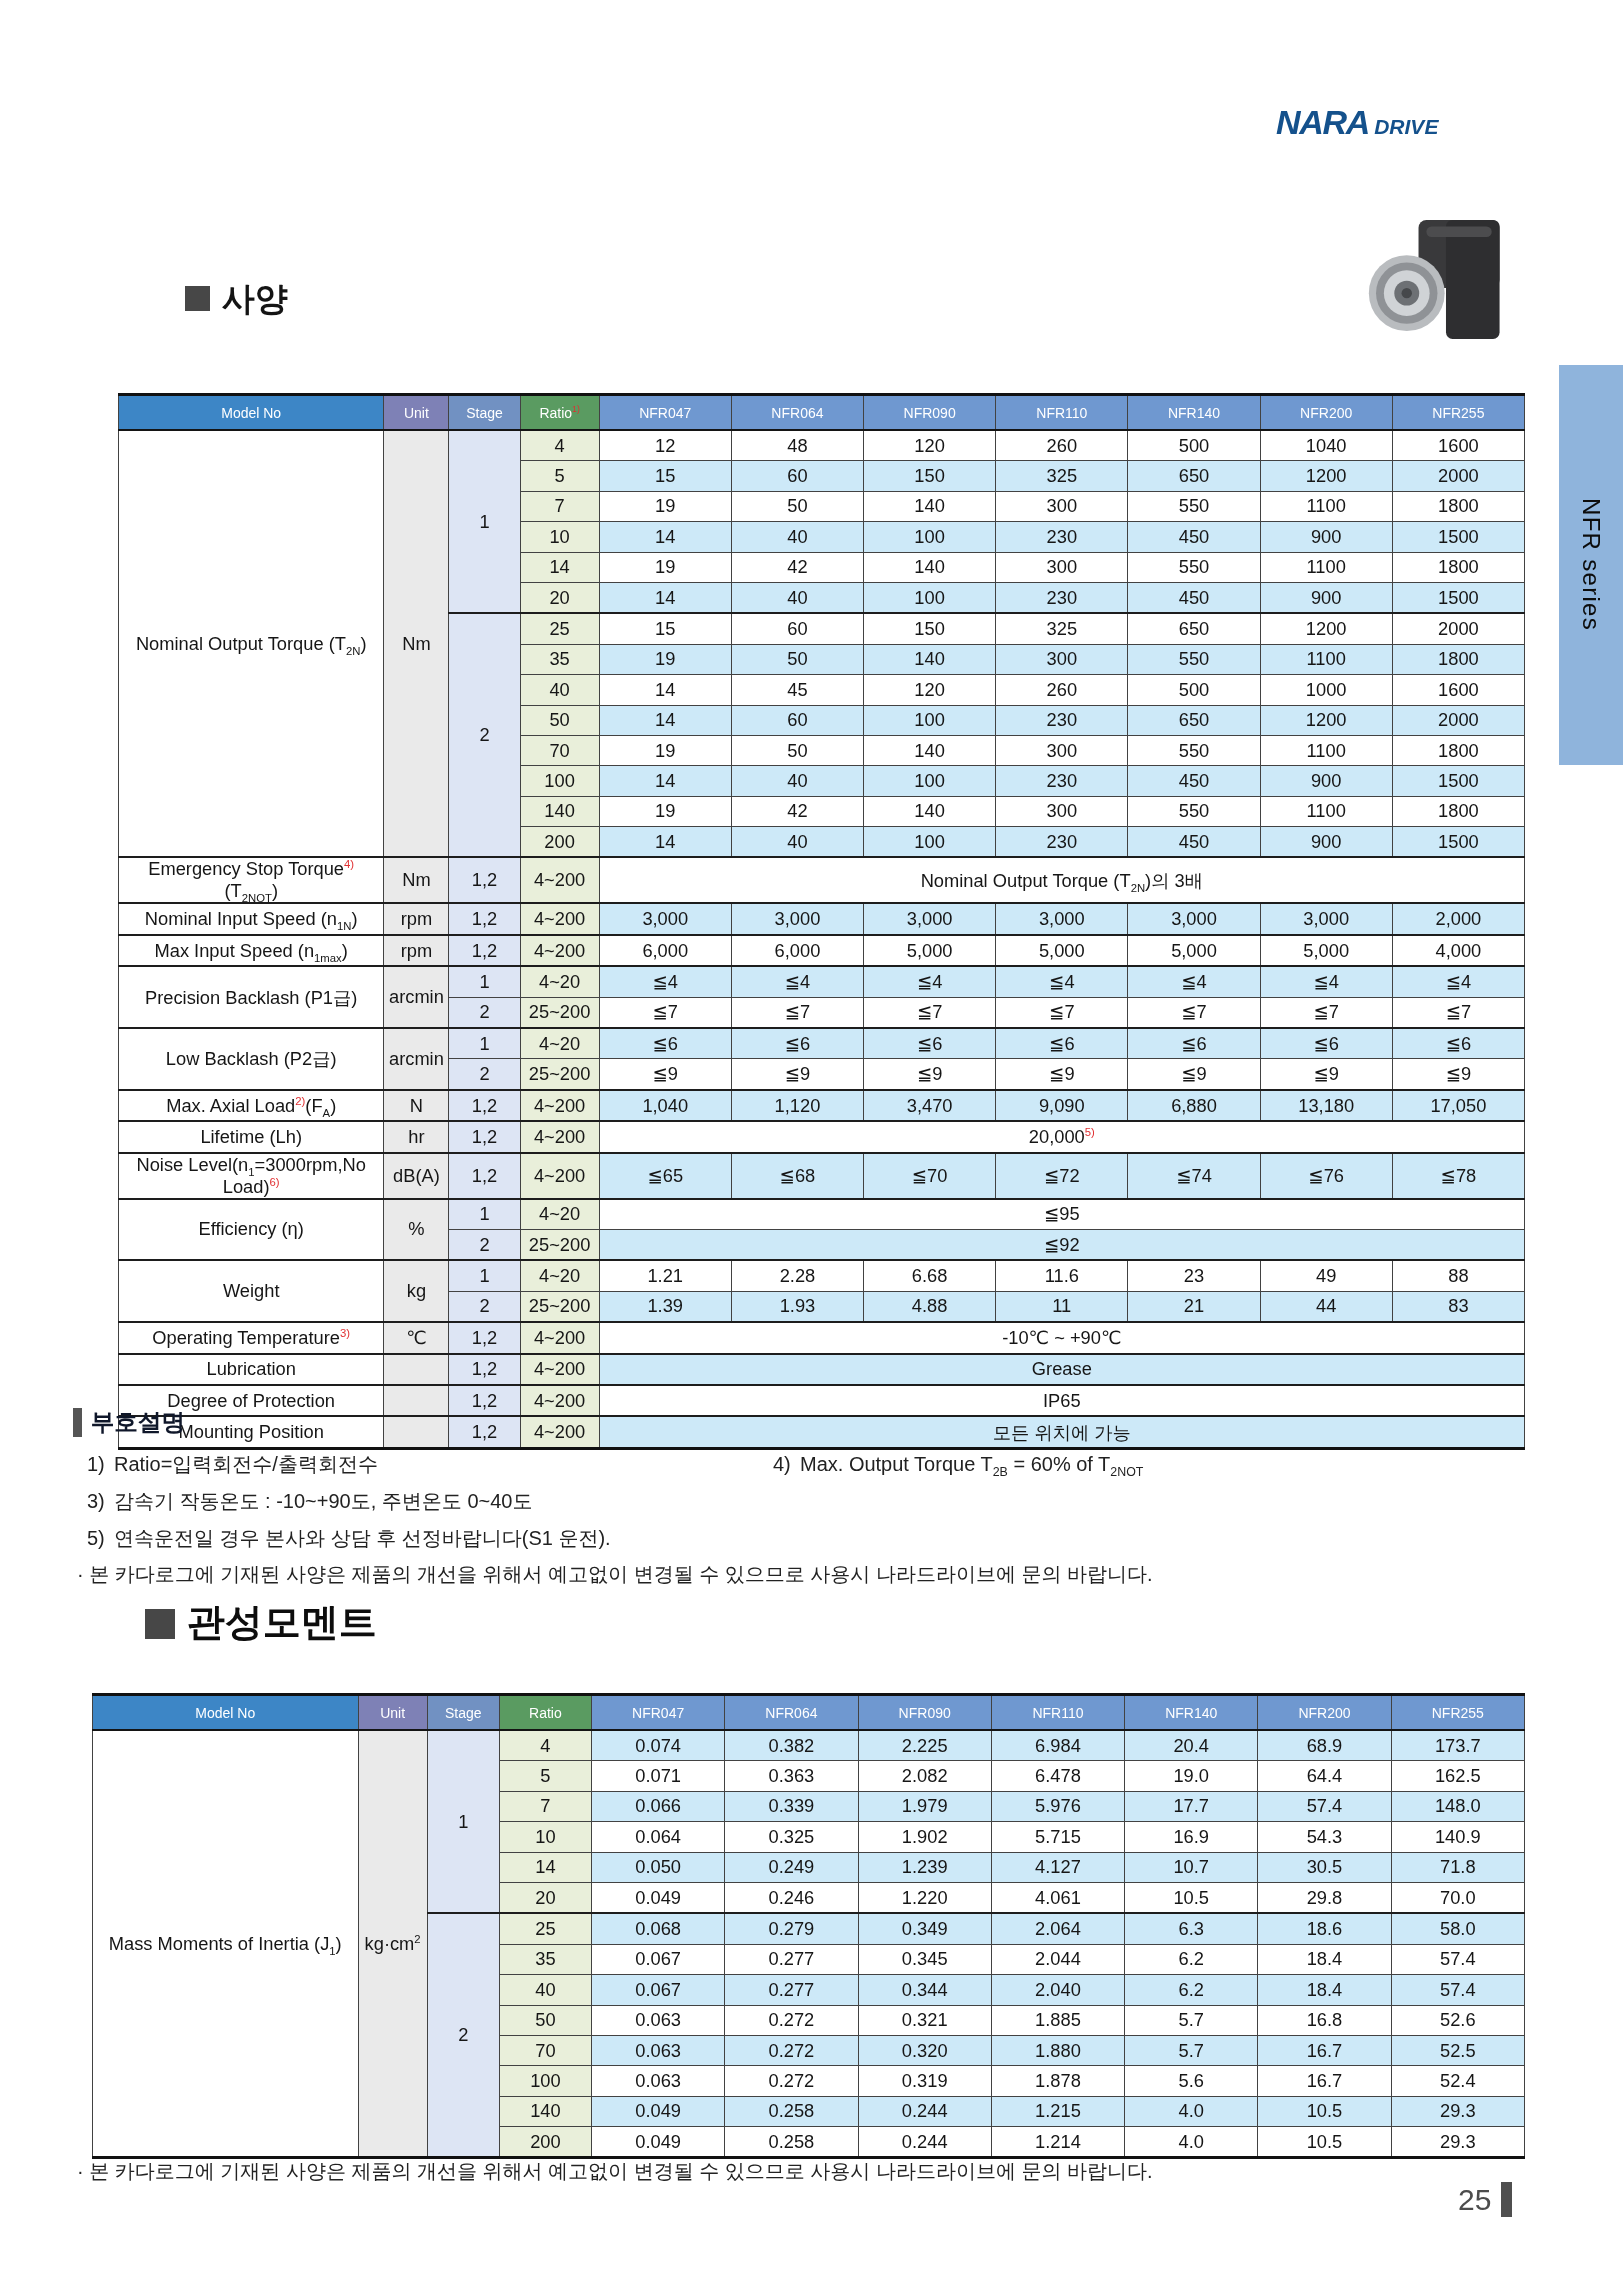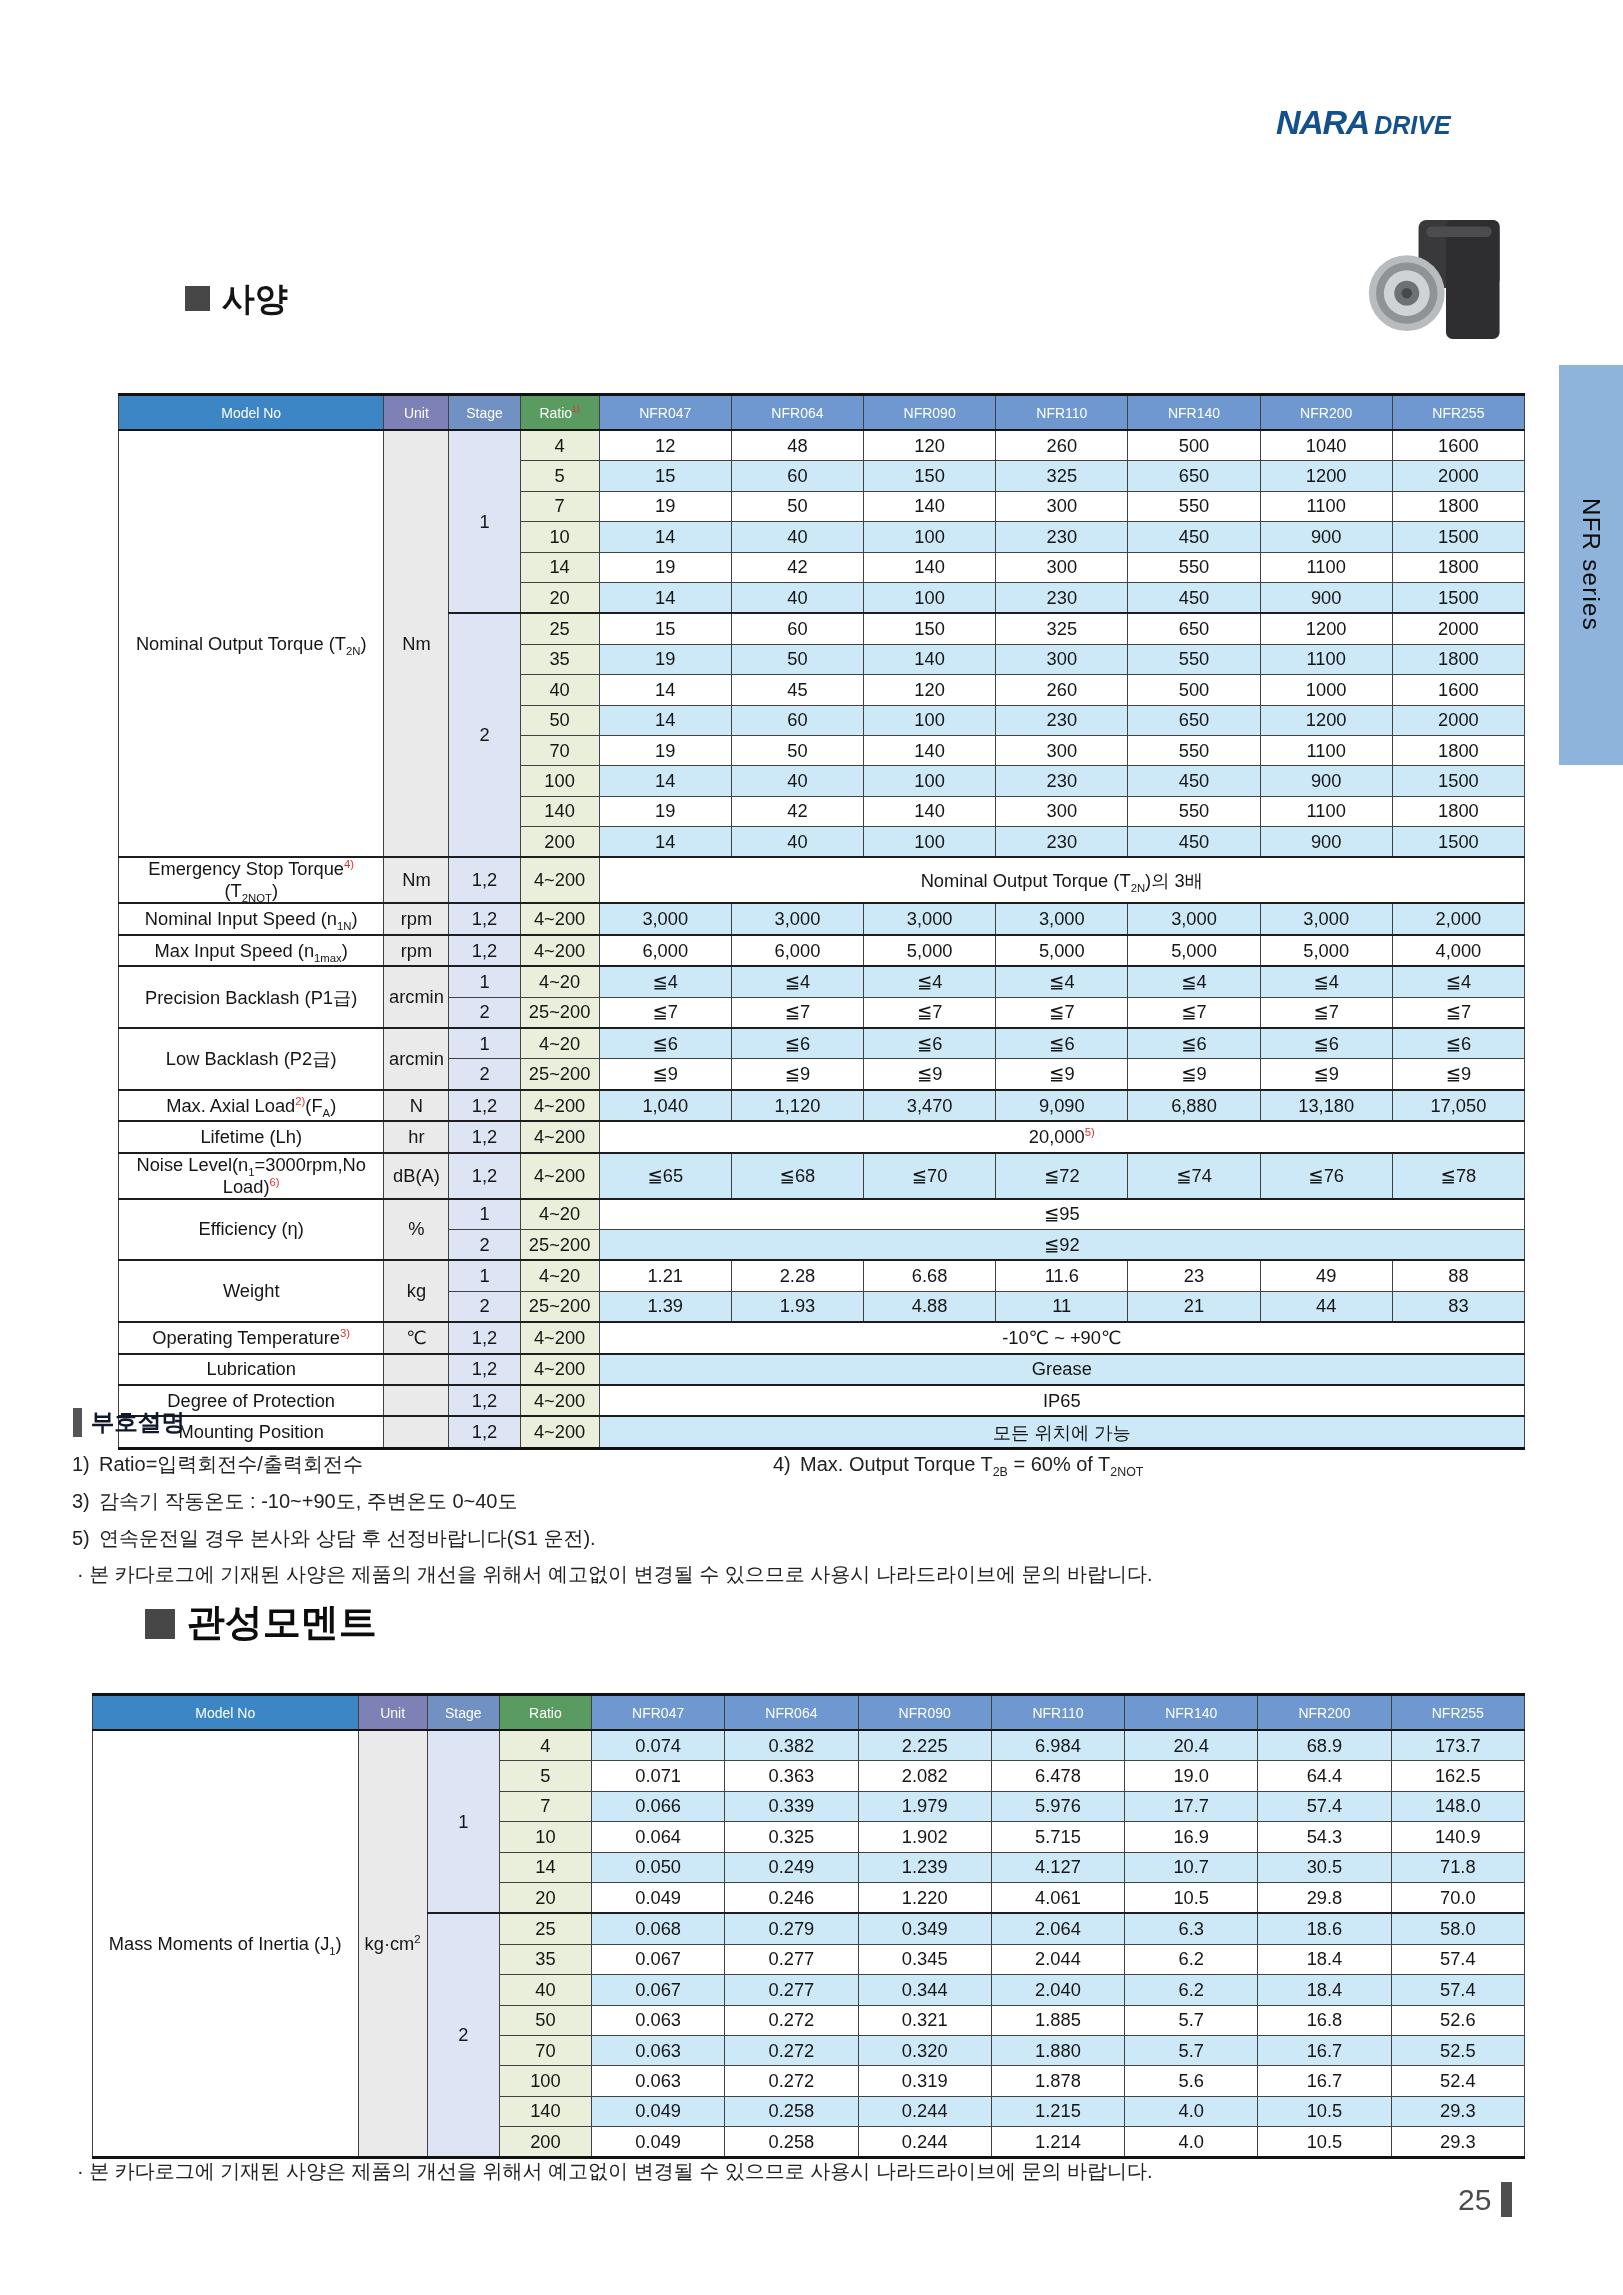--- a/index.html
+++ b/index.html
@@ -2,21 +2,21 @@
 <html style="font-size:10.5px"><head>
 <meta charset="utf-8">
 <style>
   html,body{margin:0;padding:0;background:#9a9a9a;}
   .page{position:relative;width:1623px;height:2295px;background:#ffffff;overflow:hidden;
         font-family:"Liberation Sans","DejaVu Sans",sans-serif;color:#1a1a1a;}
 
   
   .logo{position:absolute;left:1276px;top:103px;white-space:nowrap;}
   .logo-nara{font-size:34px;font-weight:900;font-style:italic;color:#14518c;letter-spacing:-1.3px;}
-  .logo-drive{font-size:25px;font-weight:800;font-style:italic;color:#14518c;margin-left:5.2px;letter-spacing:0px;}
+  .logo-drive{font-size:21px;font-weight:800;font-style:italic;color:#14518c;margin-left:5.2px;letter-spacing:0px;}
 
   
   .side-tab{position:absolute;left:1559px;top:365px;width:64px;height:400px;background:#8fb4dc;
             display:flex;align-items:center;justify-content:center;}
   .side-tab span{writing-mode:vertical-rl;font-size:24px;color:#0c0c0c;letter-spacing:1.3px;}
 
   
   .photo{position:absolute;left:1366px;top:216px;width:141px;height:134px;}
 
   
@@ -57,21 +57,21 @@
 
   
   col.w1-label{width:265px;} col.w1-unit{width:65px;} col.w1-stage{width:71px;} col.w1-ratio{width:79px;} col.w1-val{width:132px;}
   col.w2-label{width:265px;} col.w2-unit{width:69px;} col.w2-stage{width:72px;} col.w2-ratio{width:92px;} col.w2-val{width:133px;}
 
   
   .legend-title{position:absolute;left:73px;top:1406px;display:flex;align-items:center;gap:9.2px;}
   .legend-title .bar{width:8.5px;height:29px;background:#555;}
   .legend-title .txt{font-size:23.6px;font-weight:700;color:#0f172a;}
   .legend-col{position:absolute;top:1447px;font-size:20px;color:#222;}
-  #legend-left{left:72px;width:681px;}
+  #legend-left{left:87px;width:681px;}
   #legend-right{left:773px;width:772px;}
   .legend-item{height:37px;line-height:34px;white-space:nowrap;}
   .legend-item .ln{margin-right:9.2px;}
   .cat-note{position:absolute;font-size:20px;color:#222;white-space:nowrap;}
   .note1{left:77px;top:1561px;}
   .note2{left:77px;top:2158px;}
 
   
   .page-num{position:absolute;left:1458px;top:2182px;display:flex;align-items:center;gap:9.2px;}
   .page-num .num{font-size:30px;color:#4c4c4c;}

